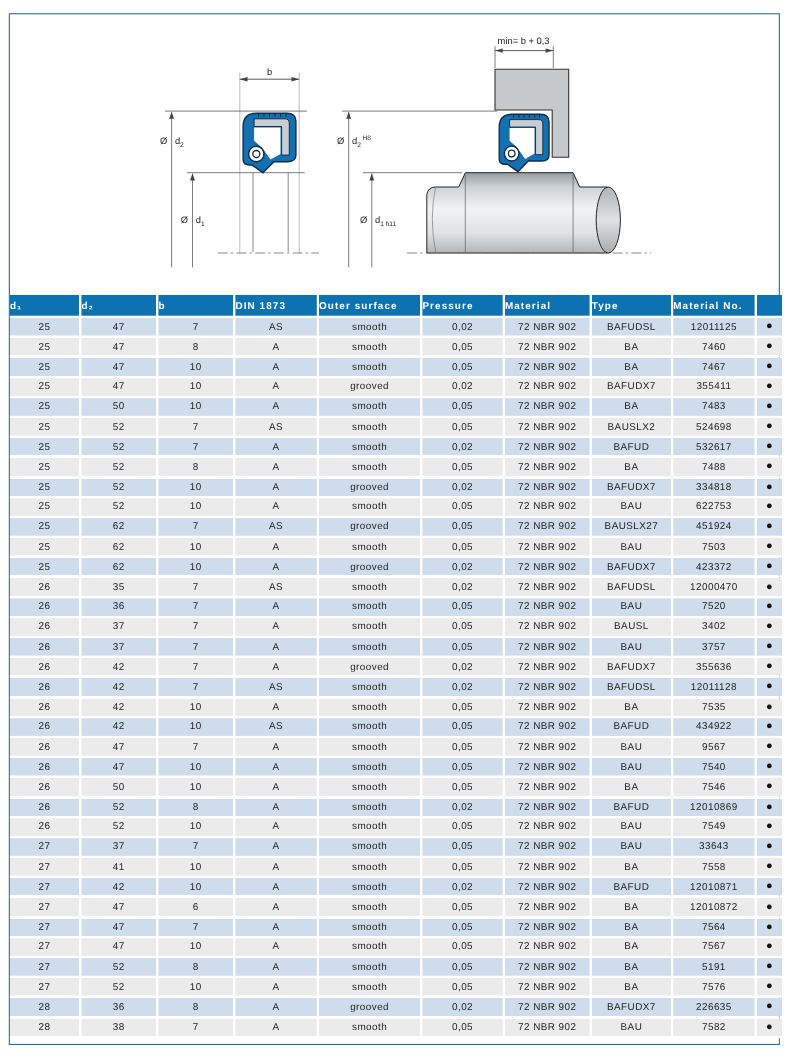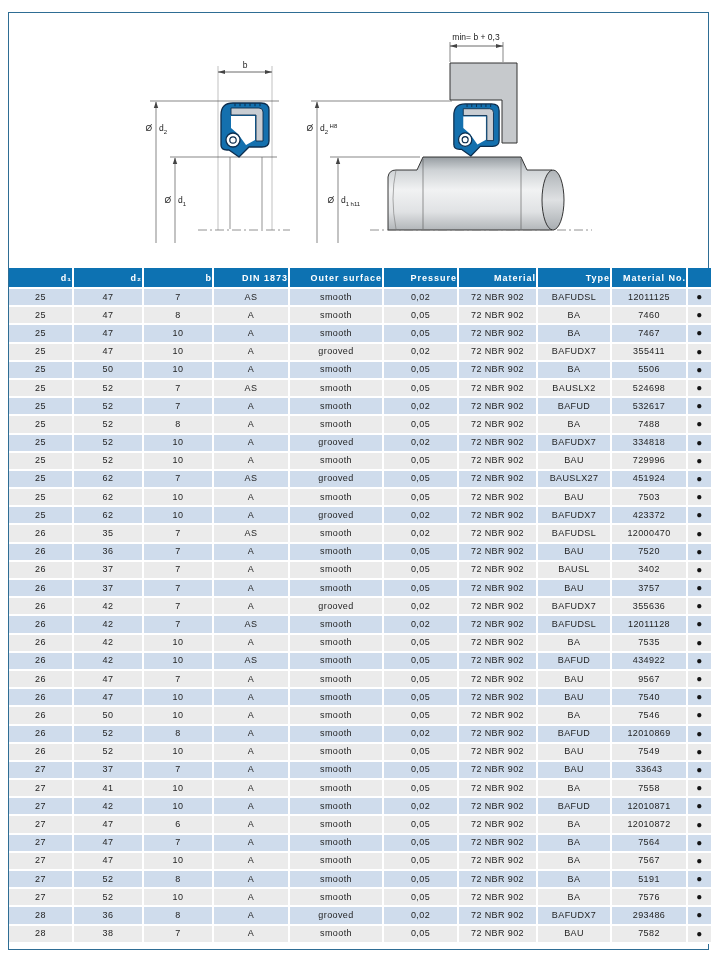--- a/index.html
+++ b/index.html
@@ -11,21 +11,21 @@
     position:absolute;left:8px;top:12px;width:701px;height:938px;
     border:1.5px solid #2e6d94;box-sizing:border-box;pointer-events:none;
   }
   .diagram-svg{position:absolute;left:0;top:0;}
   table.spec{
     position:absolute;left:9px;top:268px;width:702px;
     border-collapse:collapse;table-layout:fixed;
   }
   table.spec th{
     background:#0d72b2;color:#ffffff;font-size:9px;font-weight:bold;
-    letter-spacing:1px;height:19px;padding:0;text-align:right;
+    letter-spacing:1px;height:19px;padding:0;text-align:left;
     border-right:2px solid #ffffff;border-bottom:2px solid #ffffff;
     white-space:nowrap;overflow:hidden;
   }
   table.spec td{
     font-size:9px;color:#232323;text-align:center;height:16.2px;
     padding:0;letter-spacing:0.4px;line-height:1;
     border-right:2px solid #ffffff;border-bottom:2px solid #ffffff;
     white-space:nowrap;overflow:hidden;
   }
   table.spec th:last-child, table.spec td:last-child{border-right:none;}
@@ -247,21 +247,21 @@
         </tr>
         <tr class="row-blue">
           <td>25</td>
           <td>50</td>
           <td>10</td>
           <td>A</td>
           <td>smooth</td>
           <td>0,05</td>
           <td>72 NBR 902</td>
           <td>BA</td>
-          <td>5506</td>
+          <td>7483</td>
           <td><span class="dot">●</span></td>
         </tr>
         <tr class="row-gray">
           <td>25</td>
           <td>52</td>
           <td>7</td>
           <td>AS</td>
           <td>smooth</td>
           <td>0,05</td>
           <td>72 NBR 902</td>
@@ -307,21 +307,21 @@
         </tr>
         <tr class="row-gray">
           <td>25</td>
           <td>52</td>
           <td>10</td>
           <td>A</td>
           <td>smooth</td>
           <td>0,05</td>
           <td>72 NBR 902</td>
           <td>BAU</td>
-          <td>729996</td>
+          <td>622753</td>
           <td><span class="dot">●</span></td>
         </tr>
         <tr class="row-blue">
           <td>25</td>
           <td>62</td>
           <td>7</td>
           <td>AS</td>
           <td>grooved</td>
           <td>0,05</td>
           <td>72 NBR 902</td>
@@ -607,21 +607,21 @@
         </tr>
         <tr class="row-blue">
           <td>28</td>
           <td>36</td>
           <td>8</td>
           <td>A</td>
           <td>grooved</td>
           <td>0,02</td>
           <td>72 NBR 902</td>
           <td>BAFUDX7</td>
-          <td>293486</td>
+          <td>226635</td>
           <td><span class="dot">●</span></td>
         </tr>
         <tr class="row-gray">
           <td>28</td>
           <td>38</td>
           <td>7</td>
           <td>A</td>
           <td>smooth</td>
           <td>0,05</td>
           <td>72 NBR 902</td>

